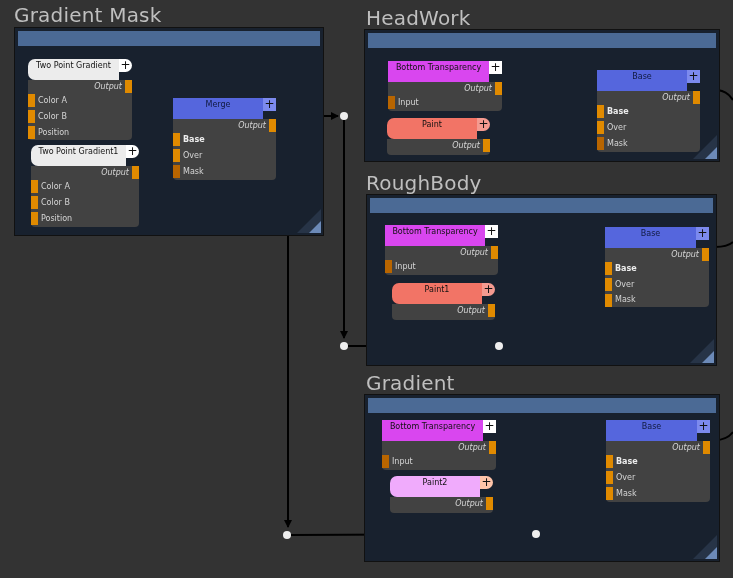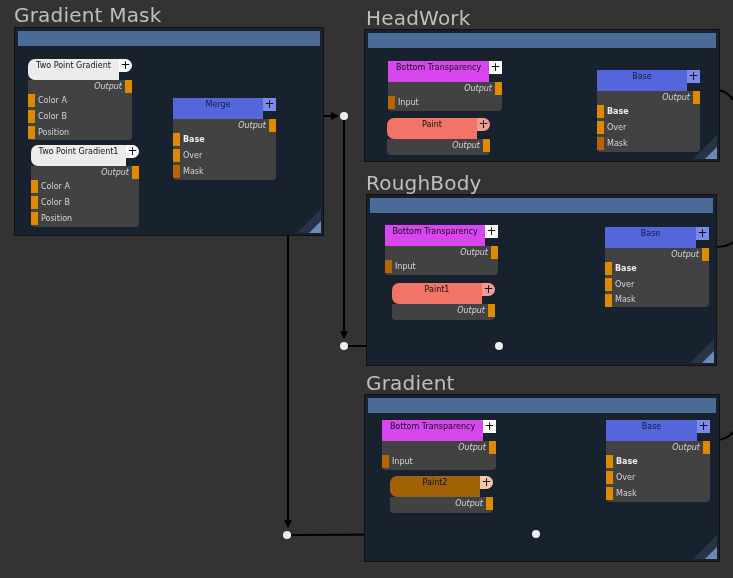--- a/index.html
+++ b/index.html
@@ -19,21 +19,21 @@
   .node-head .plus { position:absolute; right:0; top:0; width:13px; height:13px; line-height:12px;
                      font-size:12px; text-align:center; color:#111; }
   .hd-white .title { background:#d946ef; }
   .hd-white .plus { background:#ffffff; }
   .hd-pill .title { background:#ececec; border-radius:7px 0 0 7px; }
   .hd-pill .plus { background:#ffffff; border-radius:0 7px 7px 0; }
   .hd-blue .title { background:#5566dd; color:#111a40; }
   .hd-blue .plus { background:#7c8aee; color:#111; }
   .hd-red .title { background:#f27466; border-radius:7px 0 0 7px; }
   .hd-red .plus { background:#f49a90; border-radius:0 7px 7px 0; }
-  .hd-salmon .title { background:#a16207; border-radius:7px 0 0 7px; }
+  .hd-salmon .title { background:#f0abfc; border-radius:7px 0 0 7px; }
   .hd-salmon .plus { background:#ffc4a9; border-radius:0 7px 7px 0; }
 
   .node-body { position:relative; background:#424242; border-radius:0 0 4px 4px; }
   .row { position:relative; height:16px; font-size:8px; color:#d6d6d6; line-height:16px; }
   .row.out { text-align:right; padding-right:10px; height:13px; line-height:13px;font-style:italic; }
   .row.in { padding-left:10px; }
   .row.bold { font-weight:bold; color:#ededed; }
   .port { position:absolute; width:7px; height:13px; background:#e08a00; top:1px; }
   .row.out .port { right:0; top:0; height:13px; }
   .row.in .port { left:0; }

